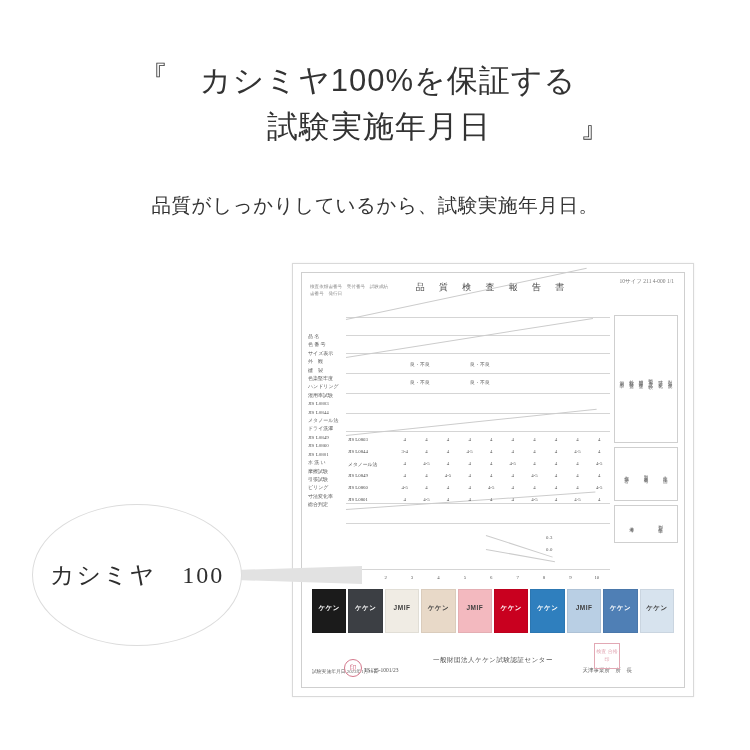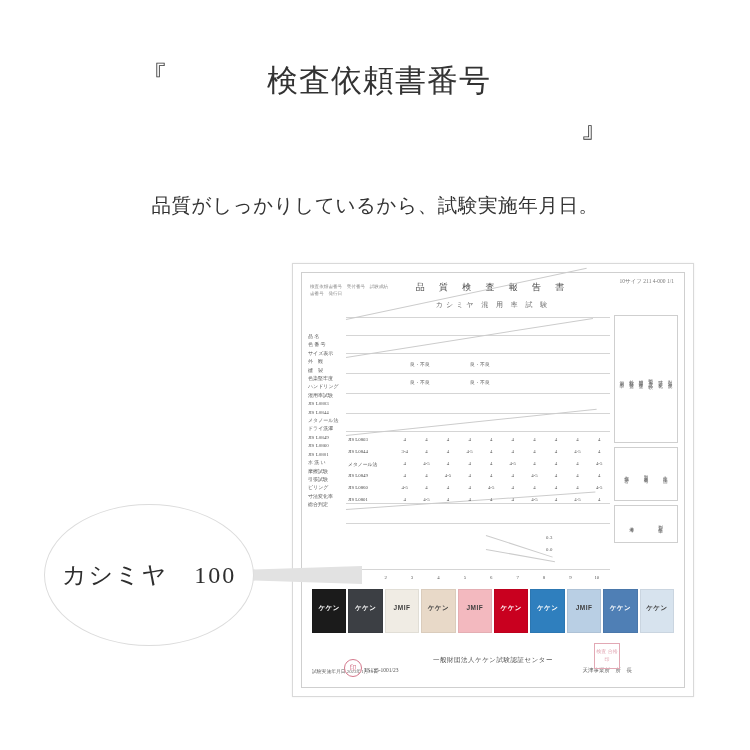--- a/index.html
+++ b/index.html
@@ -312,21 +312,21 @@
     font-size: 5px;
     line-height: 8px;
     text-align: center;
     padding-top: 3px;
     box-sizing: border-box;
   }
 
   
   .magnifier {
     position: absolute;
-    left: 44px;
+    left: 32px;
     top: 504px;
     width: 208px;
     height: 140px;
     border: 1px solid #dcdcdc;
     border-radius: 50%;
     background: #ffffff;
     display: flex;
     align-items: center;
     justify-content: center;
   }
@@ -344,32 +344,32 @@
     width: 126px;
     height: 18px;
   }
   .connector svg { display: block; }
 </style>
 </head>
 <body>
 
 <div class="headline">
   <div class="quote-open">『</div>
-  <div class="headline-line l2">検査依頼書番号</div>
+  <div class="headline-line l1">カシミヤ100%を保証する</div>
+  <div class="headline-line l2">試験実施年月日</div>
   <div class="quote-close">』</div>
 </div>
 
 <div class="subcopy">品質がしっかりしているから、試験実施年月日。</div>
 
 <div class="sheet">
   <div class="sheet-inner">
 
     <div class="doc-topleft">検査依頼書番号　受付番号　試験成績書番号　発行日</div>
     <div class="doc-title">品 質 検 査 報 告 書</div>
-    <div class="doc-subtitle">カシミヤ 混 用 率 試 験</div>
     <div class="doc-topright">10サイフ 211
 4-000 1/1</div>
 
     <div class="left-col">
       <div>品 名</div>
       <div>色 番 号</div>
       <div>サイズ表示</div>
       <div>外　観</div>
       <div>縫　製</div>
       <div>色染堅牢度</div>

